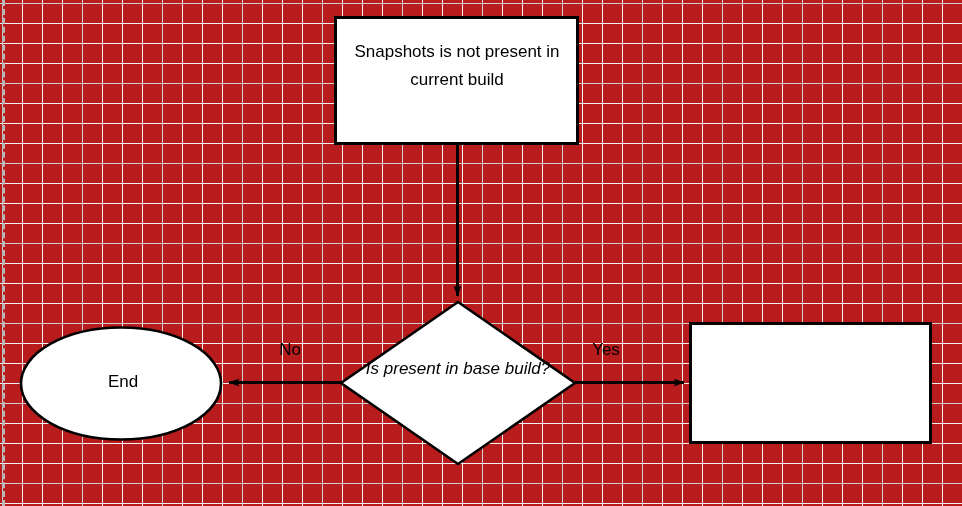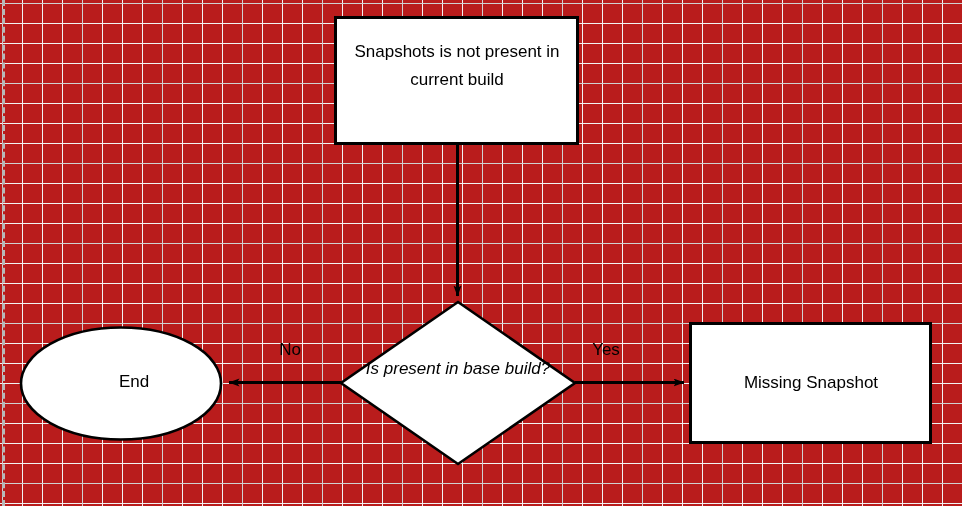--- a/index.html
+++ b/index.html
@@ -71,21 +71,21 @@
     white-space: nowrap;
   }
   
   #label-source {
     left: 337px; top: 38px; width: 240px;
   }
   #label-decision {
     left: 360px; top: 355px; width: 196px; font-style: italic;
   }
   #label-end {
-    left: 35px; top: 369px; width: 198px;
+    left: 24px; top: 369px; width: 198px;
     line-height: 26px;
   }
   #label-result {
     left: 692px; top: 370px; width: 238px;
     line-height: 26px;
   }
   #label-no {
     left: 258px; top: 340px; width: 64px;
   }
   #label-yes {
@@ -123,19 +123,18 @@
 
     <line x1="575" y1="382.5" x2="684" y2="382.5" stroke="#000000" stroke-width="3" marker-end="url(#arrow-end)"></line>
   </svg>
 
   <div class="node-label" id="label-source">Snapshots is not present in current build</div>
 
   <div class="node-label" id="label-decision">Is present in base build?</div>
 
   <div class="node-label" id="label-end">End</div>
 
-  <div class="node-label" id="label-result">Missing Snapshot</div>
 
   <div class="edge-label" id="label-no">No</div>
 
   <div class="edge-label" id="label-yes">Yes</div>
 
 </div>
 
 </body></html>

